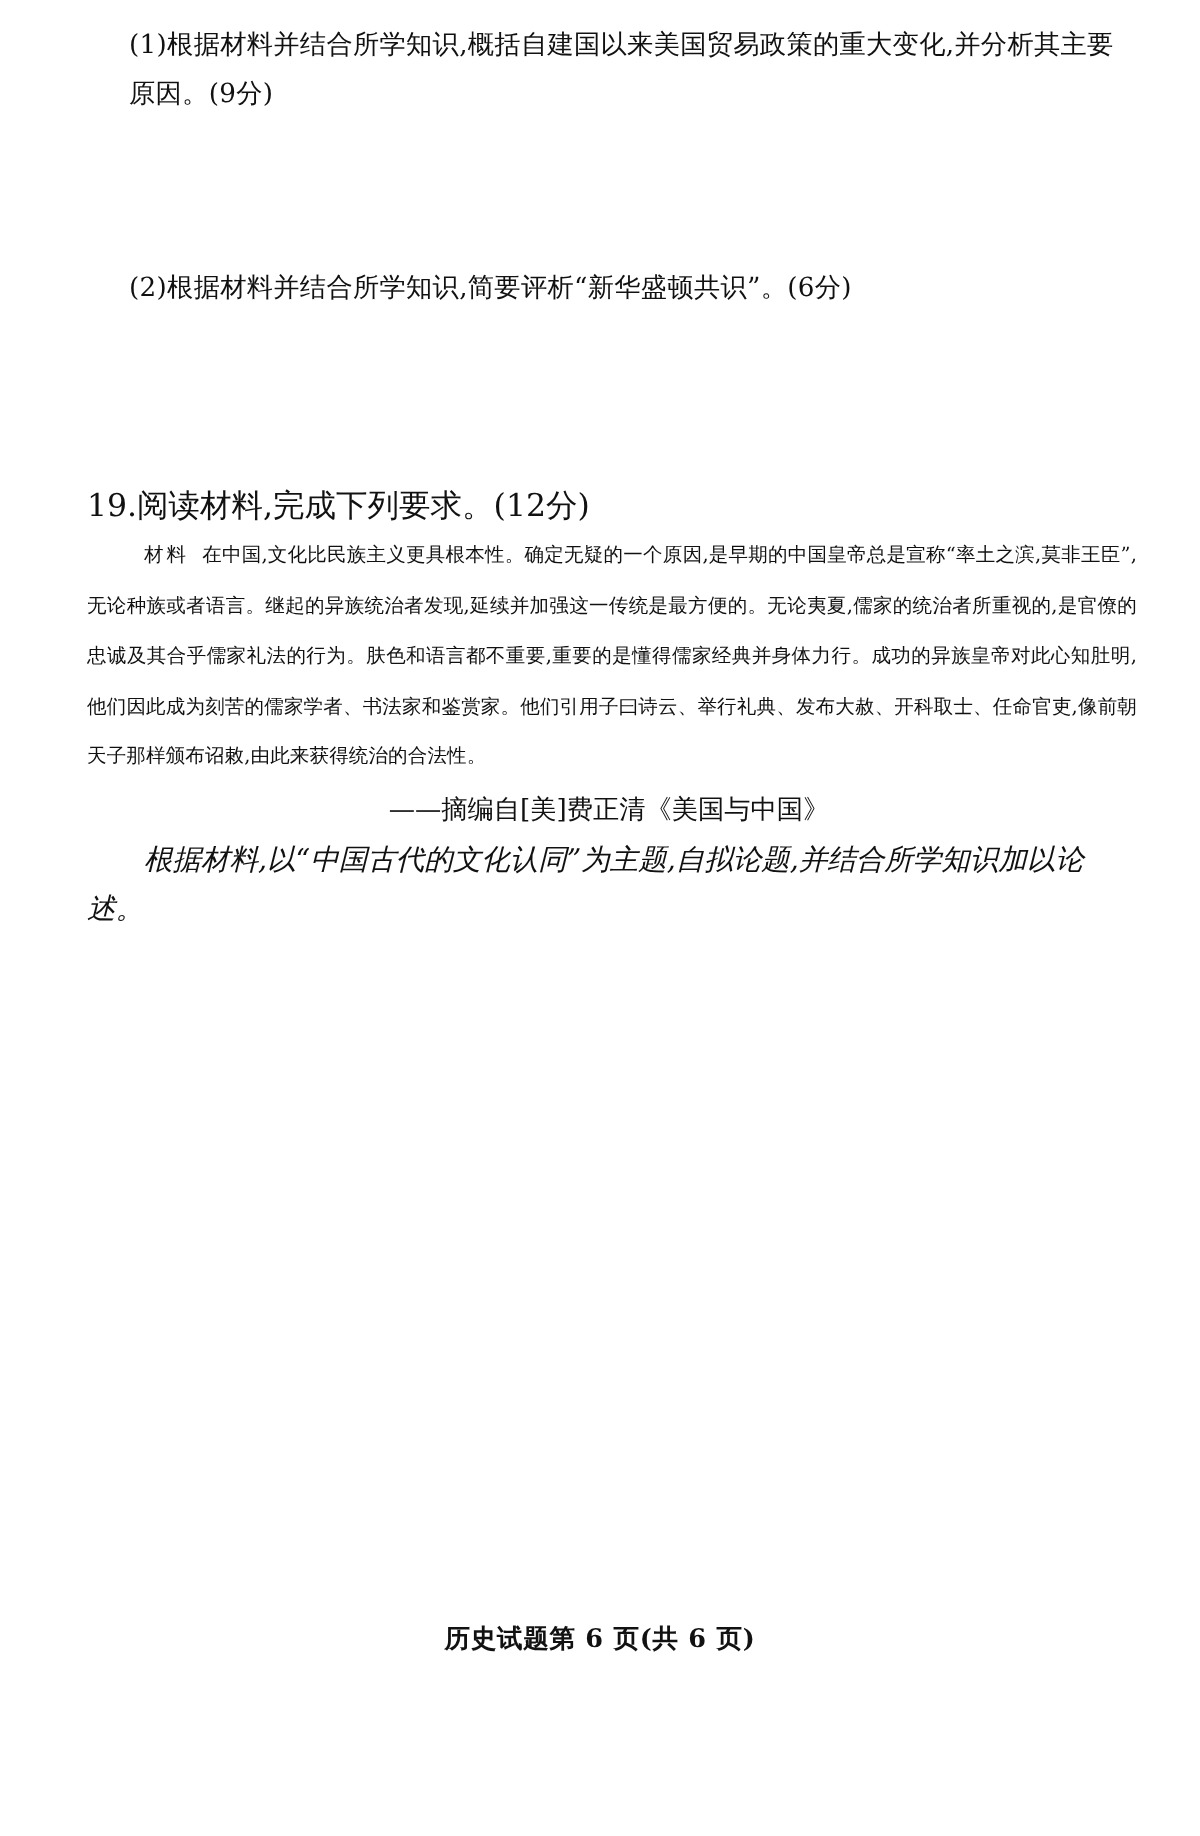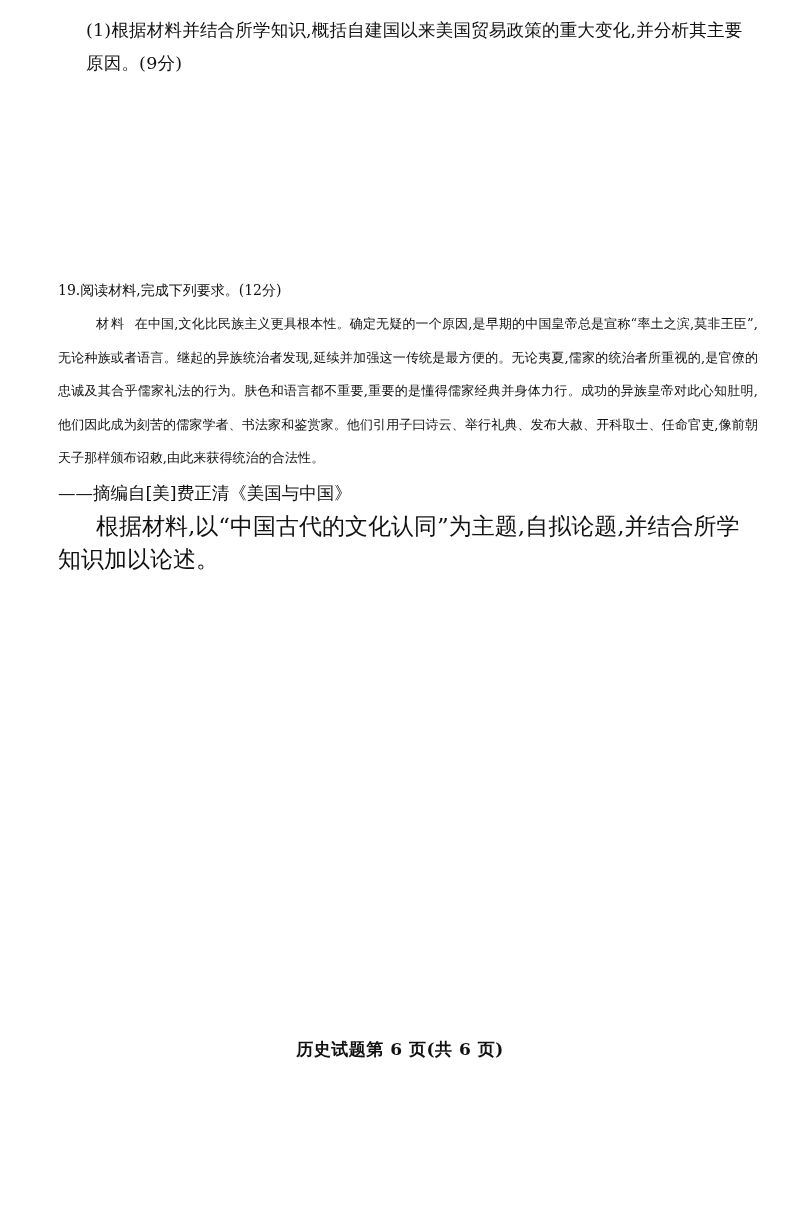--- a/index.html
+++ b/index.html
@@ -38,77 +38,81 @@
     letter-spacing: 0.2px;
     text-indent: 0;
   }
   .indent2 {
     padding-left: 28px;
   }
   .gap-a { height: 96px; }
   .gap-b { height: 92px; }
 
   .q19-head {
-    font-size: 14px;
+    font-size: 21px;
     line-height: 33px;
-    margin-top: 6px;
+    margin-top: 20px;
   }
   .para {
     font-size: 13px;
     line-height: 33.5px;
     text-align: justify;
     text-justify: inter-ideograph;
     letter-spacing: 0.1px;
   }
   .para-indent {
     text-indent: 38px;
   }
   .mat-label {
     letter-spacing: 2px;
   }
   .source {
     font-size: 17.5px;
     line-height: 33px;
-    text-align: left;
+    text-align: center;
     padding-right: 4px;
     margin-top: 2px;
   }
   .closing {
-    font-size: 23px;
+    font-size: 19px;
     line-height: 33.5px;
     text-indent: 38px;
+    font-style: italic;
   }
   .requirement {
     font-size: 17.5px;
     line-height: 33.5px;
     text-indent: 0;
   }
   .footer {
     position: absolute;
     left: 0;
-    top: 1038px;
+    top: 1081px;
     width: 800px;
     text-align: center;
     font-size: 17px;
     font-weight: bold;
     letter-spacing: 0.5px;
   }
 </style>
 </head>
 <body>
 
 <div class="page">
   <div class="content">
 
     <div class="q-block">
       <div class="q-line indent2">(1)根据材料并结合所学知识,概括自建国以来美国贸易政策的重大变化,并分析其主要原因。(9分)</div>
     </div>
 
     <div class="gap-a"></div>
 
+    <div class="q-block">
+      <div class="q-line indent2">(2)根据材料并结合所学知识,简要评析“新华盛顿共识”。(6分)</div>
+    </div>
 
     <div class="gap-b"></div>
 
     <div class="q19-head">19.阅读材料,完成下列要求。(12分)</div>
 
     <div class="para para-indent">
       <span class="mat-label">材料</span>&nbsp;&nbsp;<span>在中国,文化比民族主义更具根本性。确定无疑的一个原因,是早期的中国皇帝总是宣称“率土之滨,莫非王臣”,无论种族或者语言。继起的异族统治者发现,延续并加强这一传统是最方便的。无论夷夏,儒家的统治者所重视的,是官僚的忠诚及其合乎儒家礼法的行为。肤色和语言都不重要,重要的是懂得儒家经典并身体力行。成功的异族皇帝对此心知肚明,他们因此成为刻苦的儒家学者、书法家和鉴赏家。他们引用子曰诗云、举行礼典、发布大赦、开科取士、任命官吏,像前朝天子那样颁布诏敕,由此来获得统治的合法性。</span>
     </div>
 
     <div class="source">——摘编自[美]费正清《美国与中国》</div>

